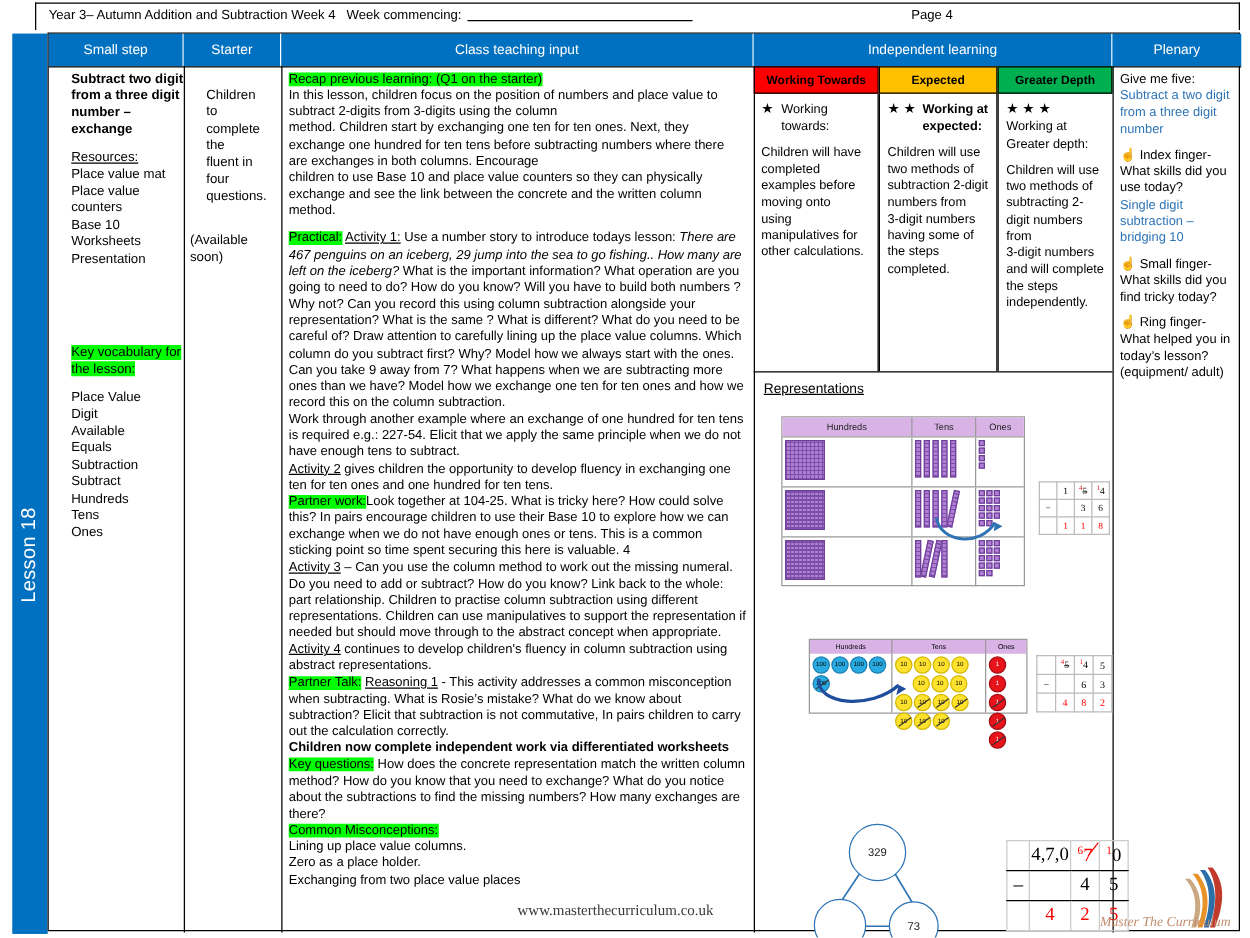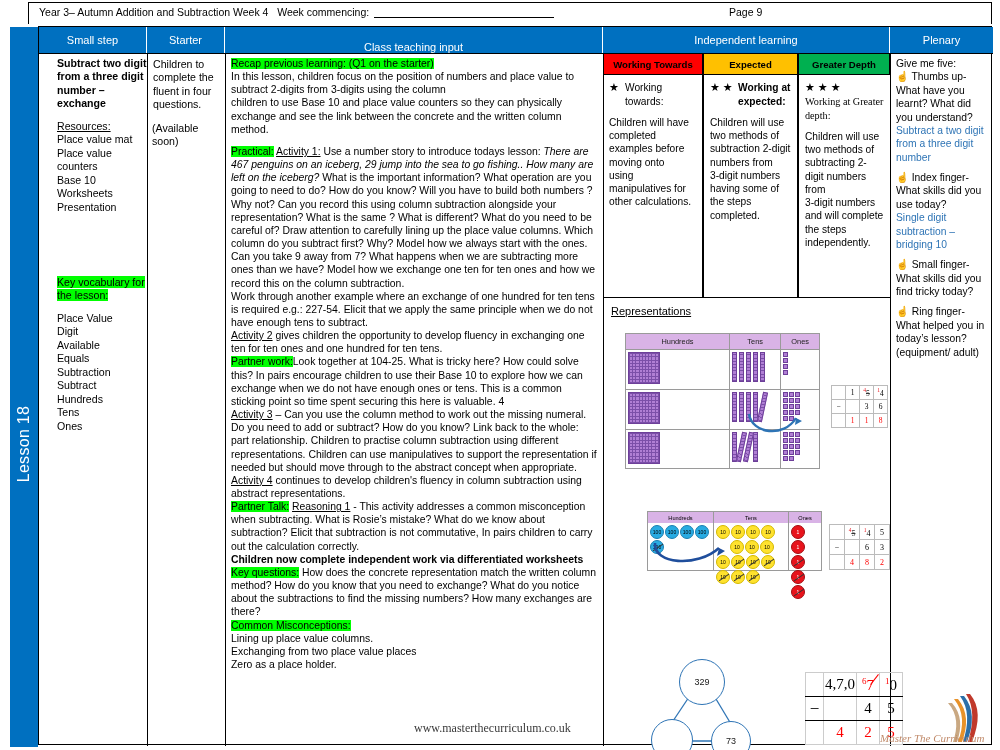--- a/index.html
+++ b/index.html
@@ -146,36 +146,36 @@
 <body>
 
 <div id="page">
 
   <div class="doc-header">
     <div class="hdr-left">
       <span>Year 3– Autumn Addition and Subtraction Week 4</span>
       &nbsp;&nbsp;<span>Week commencing:</span>
       <span class="blank-rule"></span>
     </div>
-    <div class="hdr-right">Page 9</div>
+    <div class="hdr-right">Page 4</div>
   </div>
 
   <div class="lesson-tab">
     <span>Lesson 18</span>
   </div>
 
   <div class="tbl">
 
     <div class="colhead" style="left:0;width:108px;">
         <span>Small step</span>
       </div>
     <div class="colhead" style="left:108px;width:78px;">
         <span>Starter</span>
       </div>
-    <div class="colhead" style="left:186px;width:378px;align-items:flex-end;">
+    <div class="colhead" style="left:186px;width:378px;">
         <span>Class teaching input</span>
       </div>
     <div class="colhead" style="left:564px;width:287px;">
         <span>Independent learning</span>
       </div>
     <div class="colhead" style="left:851px;width:103px;border-right:none;">
         <span>Plenary</span>
       </div>
 
     <div class="vline" style="left:108px;height:693px;"></div>
@@ -202,28 +202,29 @@
       <p>Available</p>
       <p>Equals</p>
       <p>Subtraction</p>
       <p>Subtract</p>
       <p>Hundreds</p>
       <p>Tens</p>
       <p>Ones</p>
     </div>
 
     <div class="cell" style="left:108px;top:26px;width:78px;height:693px;">
-      <p style="margin:1px">Children to complete the fluent in four questions.</p>
+      <p style="margin:13px">Children to complete the fluent in four questions.</p>
       <div class="gap"></div>
       <p style="margin:0">(Available soon)</p>
     </div>
 
     <div class="cell" style="left:186px;top:26px;width:378px;height:693px;padding:4px 6px;line-height:1.265;font-size:10.4px;">
       <p style="margin:0"><span class="hl">Recap previous learning: (Q1 on the starter)</span></p>
       <p style="margin:0">In this lesson, children focus on the position of numbers and place value to subtract 2-digits from 3-digits using the column</p>
+      <p style="margin:0">method. Children start by exchanging one ten for ten ones. Next, they exchange one hundred for ten tens before subtracting numbers where there are exchanges in both columns. Encourage</p>
       <p style="margin:0">children to use Base 10 and place value counters so they can physically exchange and see the link between the concrete and the written column method.</p>
       <div style="height:9px"></div>
       <p style="margin:0">
         <span class="hl">Practical:</span>
         <span class="u">Activity 1:</span>
         <span>Use a number story to introduce todays lesson:</span>
         <span class="i">There are 467 penguins on an iceberg,  29 jump into the sea to go fishing.. How many are left on the iceberg?</span>
         <span>What is the important information?  What operation are you going to need to do?  How do you know?  Will you have to build both numbers ?  Why not?  Can you record this using column subtraction alongside your  representation?  What is the same ? What is different?  What do you need to be careful of?  Draw attention to carefully lining up the place value columns.  Which column do you subtract first? Why? Model how we always start with the ones.  Can you take 9 away from 7?  What happens when we are subtracting more ones than we have? Model how we exchange one ten for ten ones and how we record this on the column subtraction.</span>
       </p>
       <p style="margin:0">Work through another example where an exchange  of one hundred for ten tens is required e.g.: 227-54. Elicit that we  apply the same principle when we do not have enough tens to subtract.</p>
@@ -242,22 +243,22 @@
       <p style="margin:0">
         <span class="hl">Partner Talk:</span>
         <span class="u">Reasoning 1</span><span> -  This activity addresses a common misconception when subtracting.  What is Rosie’s mistake?  What do we know about subtraction?  Elicit that subtraction is not commutative, In pairs children to carry out the calculation correctly.</span>
       </p>
       <p style="margin:0" class="b">Children now complete independent work via differentiated  worksheets</p>
       <p style="margin:0">
         <span class="hl">Key questions:</span><span> How does the concrete representation match the written column method? How do you know that you need to exchange? What do you notice about the subtractions to find the missing numbers? How many exchanges are there?</span>
       </p>
       <p style="margin:0"><span class="hl">Common Misconceptions:</span></p>
       <p style="margin:0">Lining up place value columns.</p>
+      <p style="margin:0">Zero as a place holder.</p>
       <p style="margin:0">Exchanging from two place value places</p>
-      <p style="margin:0">Zero as a place holder.</p>
     </div>
 
     <div class="wmark" style="left:375px;top:694px;">www.masterthecurriculum.co.uk</div>
 
     <div class="subhead sub-wt" style="left:564px;top:26px;width:100px;">
         <span>Working Towards</span>
       </div>
     <div class="subhead sub-ex" style="left:664px;top:26px;width:95px;">
         <span>Expected</span>
       </div>
@@ -274,21 +275,21 @@
     </div>
     <div class="diffcell" style="left:664px;top:48px;width:95px;height:222px;">
       <div class="stars">★★</div>
       <div style="margin-top:-13px;margin-left:28px;font-weight:bold;">Working at expected:</div>
       <div style="height:8px"></div>
       <div style="white-space:pre-line">Children will use two methods of subtraction 2-digit numbers from
 3-digit numbers having some of the steps completed.</div>
     </div>
     <div class="diffcell" style="left:759px;top:48px;width:92px;height:222px;border-right:none;">
       <div class="stars">★★★</div>
-      <div style="margin-top:1px;font-family:Liberation Serif, serif;">Working at Greater depth:</div>
+      <div style="margin-top:1px;">Working at Greater depth:</div>
       <div style="height:8px"></div>
       <div style="white-space:pre-line">Children will use two methods of subtracting 2-digit numbers from
 3-digit numbers and will complete
 the steps independently.</div>
     </div>
 
     <div class="hrule" style="left:564px;top:270px;width:287px;"></div>
 
     <div class="rep-title" style="left:572px;top:278px;">Representations</div>
 
@@ -566,24 +567,20 @@
         <td class="red">4</td>
         <td class="red">2</td>
         <td class="red">5</td>
       </tr>
     </tbody>
       </table>
 
     <div class="cell" style="left:851px;top:26px;width:103px;height:693px;padding:4px 6px;font-size:10.3px;line-height:1.3;">
       <p style="margin:0">Give me five:</p>
 
-      <p style="margin:0">
-        <span>☝</span>
-        <span>Thumbs up- What have you learnt? What did you understand?</span>
-      </p>
       <p style="margin:0" class="bluetxt">Subtract a two digit from a three digit number</p>
       <div style="height:7px"></div>
 
       <p style="margin:0">
         <span>☝</span>
         <span>Index finger- What skills did you use today?</span>
       </p>
       <p style="margin:0" class="bluetxt">Single digit subtraction – bridging 10</p>
       <div style="height:7px"></div>
 

